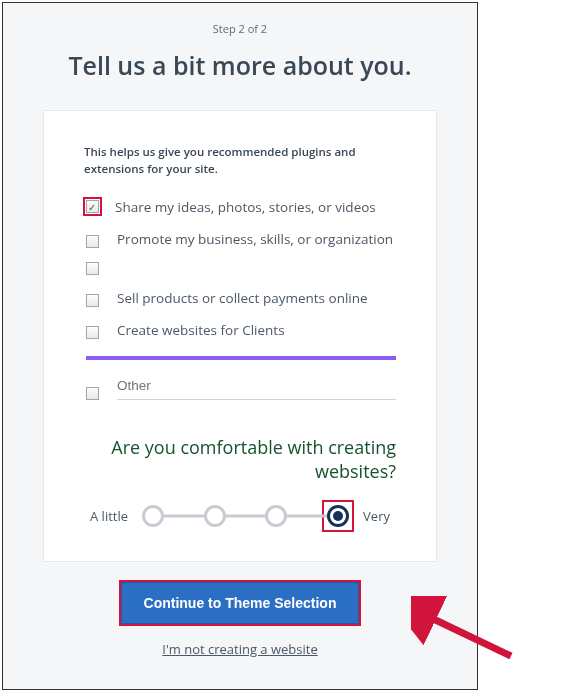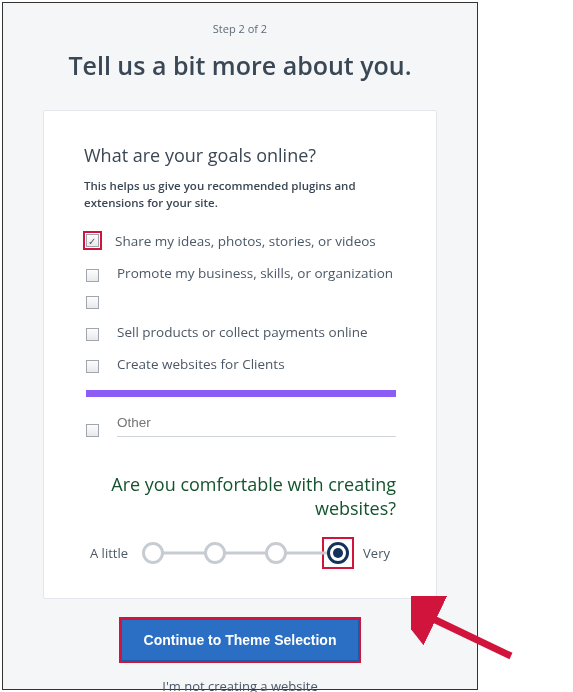--- a/index.html
+++ b/index.html
@@ -80,21 +80,21 @@
   .opt.first .cbwrap .cb { margin-right: 0; }
   .opt.first .cb::after {
     content: "✓";
     position: absolute;
     font-size: 10px;
     top: -1px;
     left: 1px;
     color: #555;
   }
   .opt.other {
-    border-top: 7px solid #8b5cf6;
+    border-top: 4px solid #8b5cf6;
     margin-top: 10px;
     padding-top: 16px;
   }
   .opt.other .other-input {
     border: none;
     border-bottom: 1px solid #cfd4da;
     font-size: 13.5px;
     color: #9aa2ab;
     padding: 2px 0 6px 0;
     width: 330px;
@@ -212,21 +212,20 @@
 </head>
 <body>
 
 <div class="outer">
   <div class="step">Step 2 of 2</div>
   <div class="heading">Tell us a bit more about you.</div>
 
   <div class="watermark">ORIDSITE.COM</div>
 
   <div class="card">
-    <div class="q1-title">What are your goals online?</div>
     <div class="q1-sub">This helps us give you recommended plugins and extensions for your site.</div>
 
     <div class="options">
       <div class="opt first">
         <span class="cbwrap">
             <span class="cb"></span>
           </span>
         <span>Share my ideas, photos, stories, or videos</span>
       </div>
       <div class="opt">

